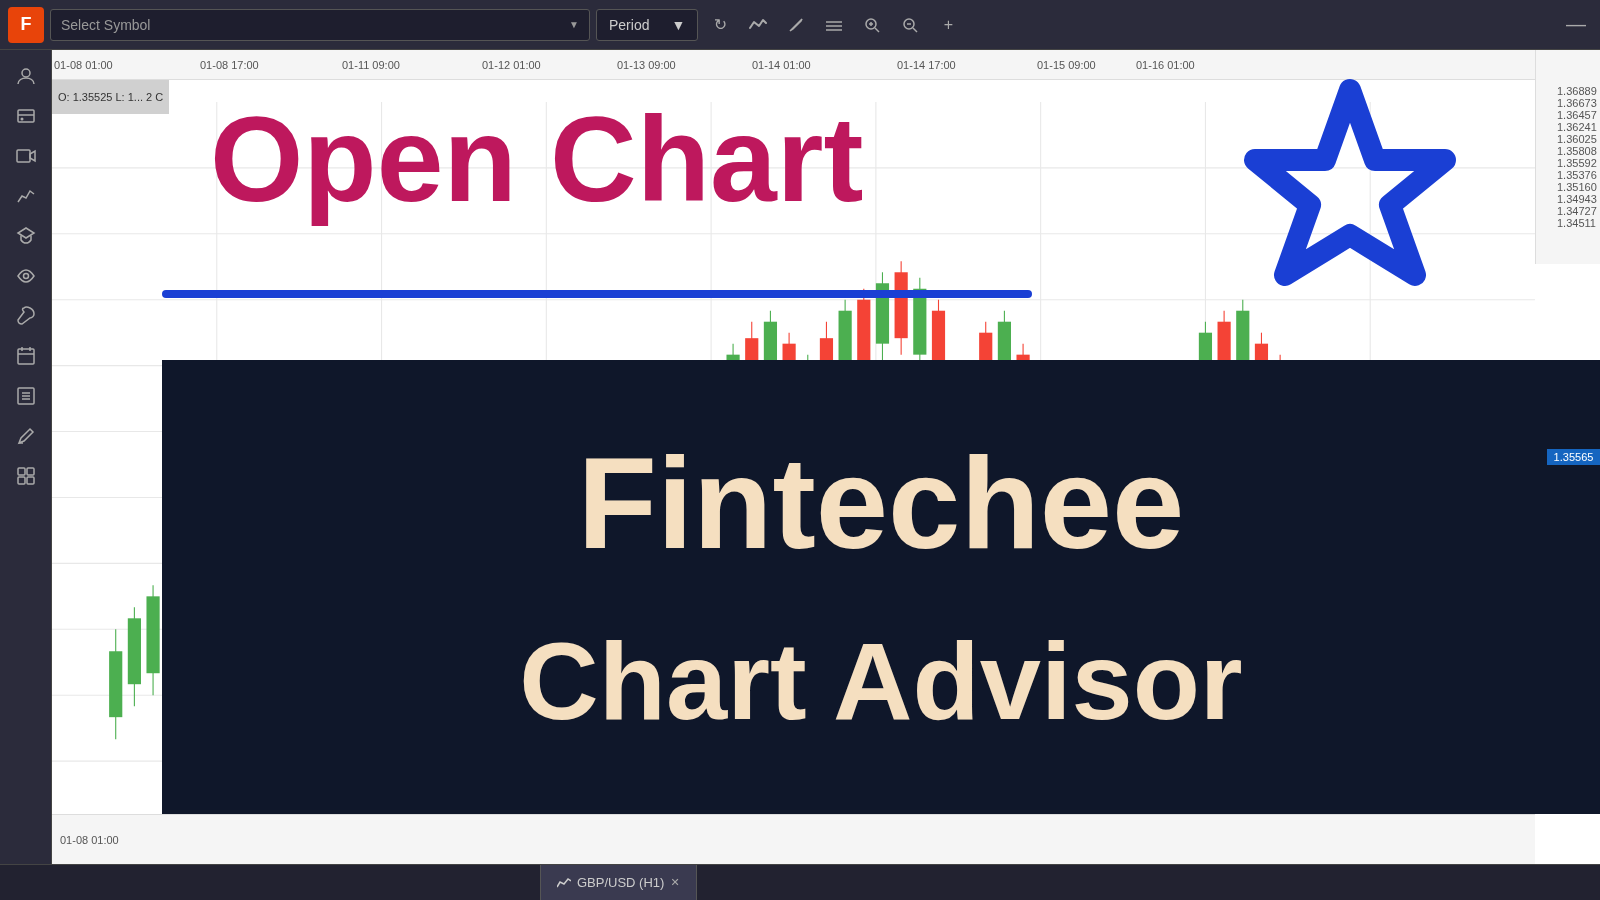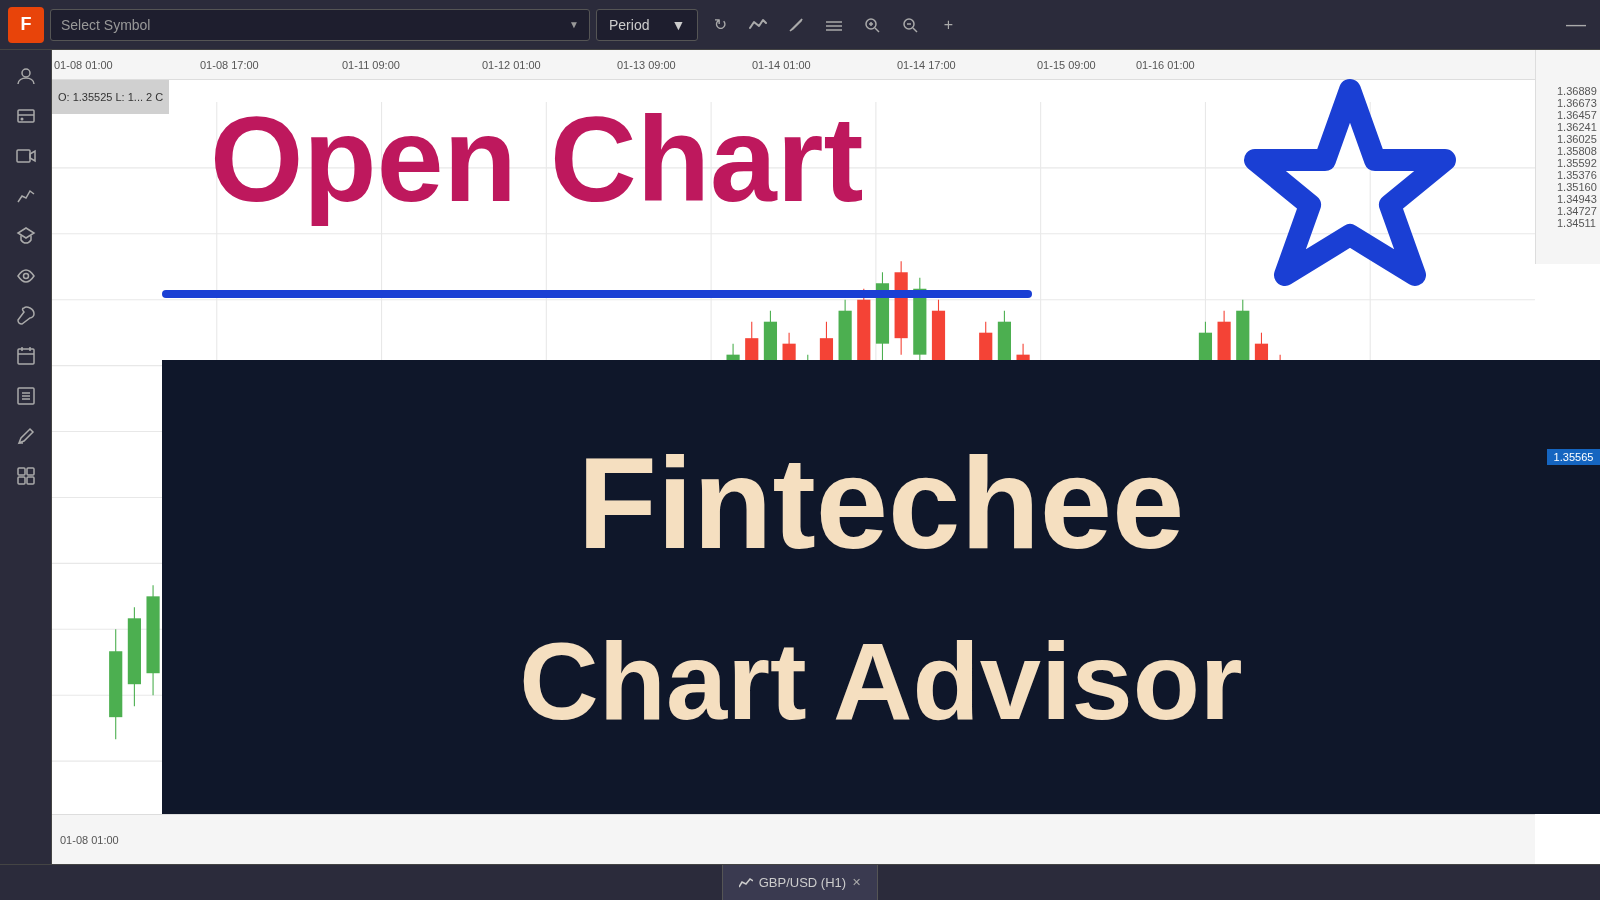--- a/index.html
+++ b/index.html
@@ -280,21 +280,20 @@
     }
 
     
     .bottom-bar {
       height: 36px;
       background: #2b2b3b;
       display: flex;
       align-items: center;
       border-top: 1px solid #444;
       flex-shrink: 0;
-      flex-direction: column;
     }
 
     .bottom-tab-left {
       width: 540px;
       height: 100%;
       background: #222230;
     }
 
     .bottom-tab-center {
       flex: none;

